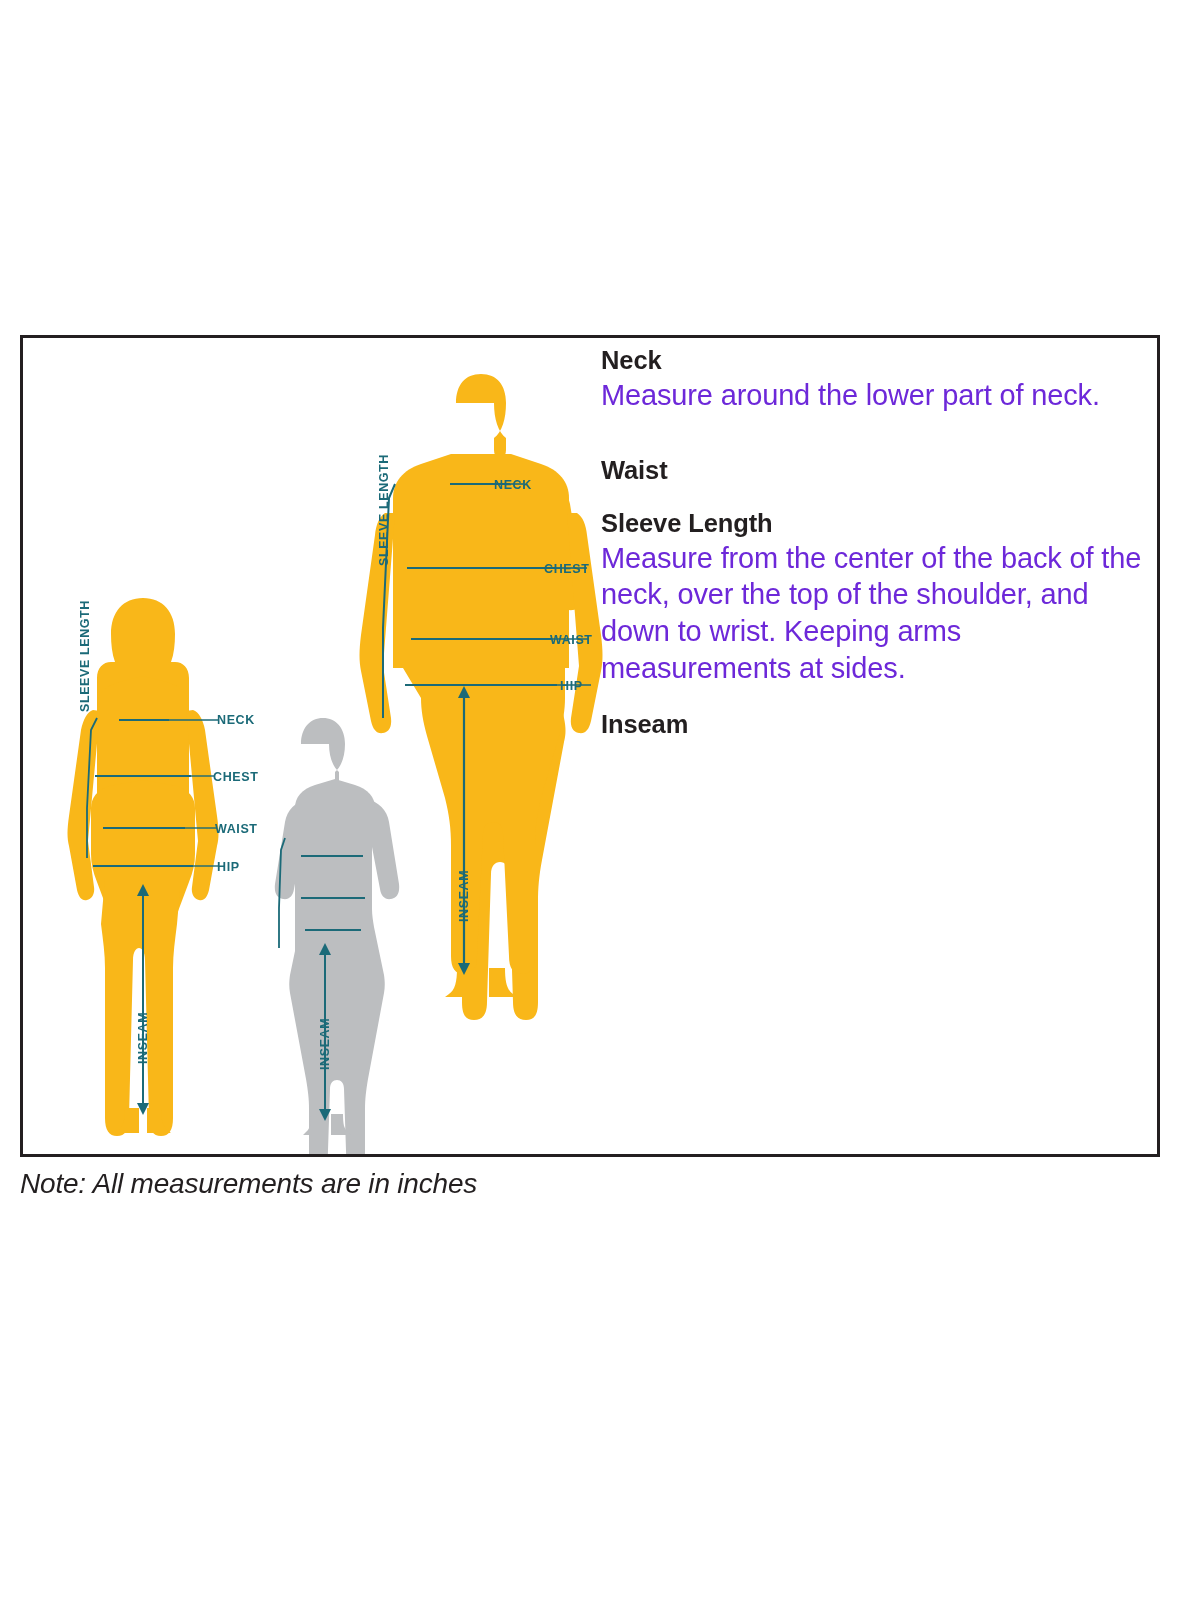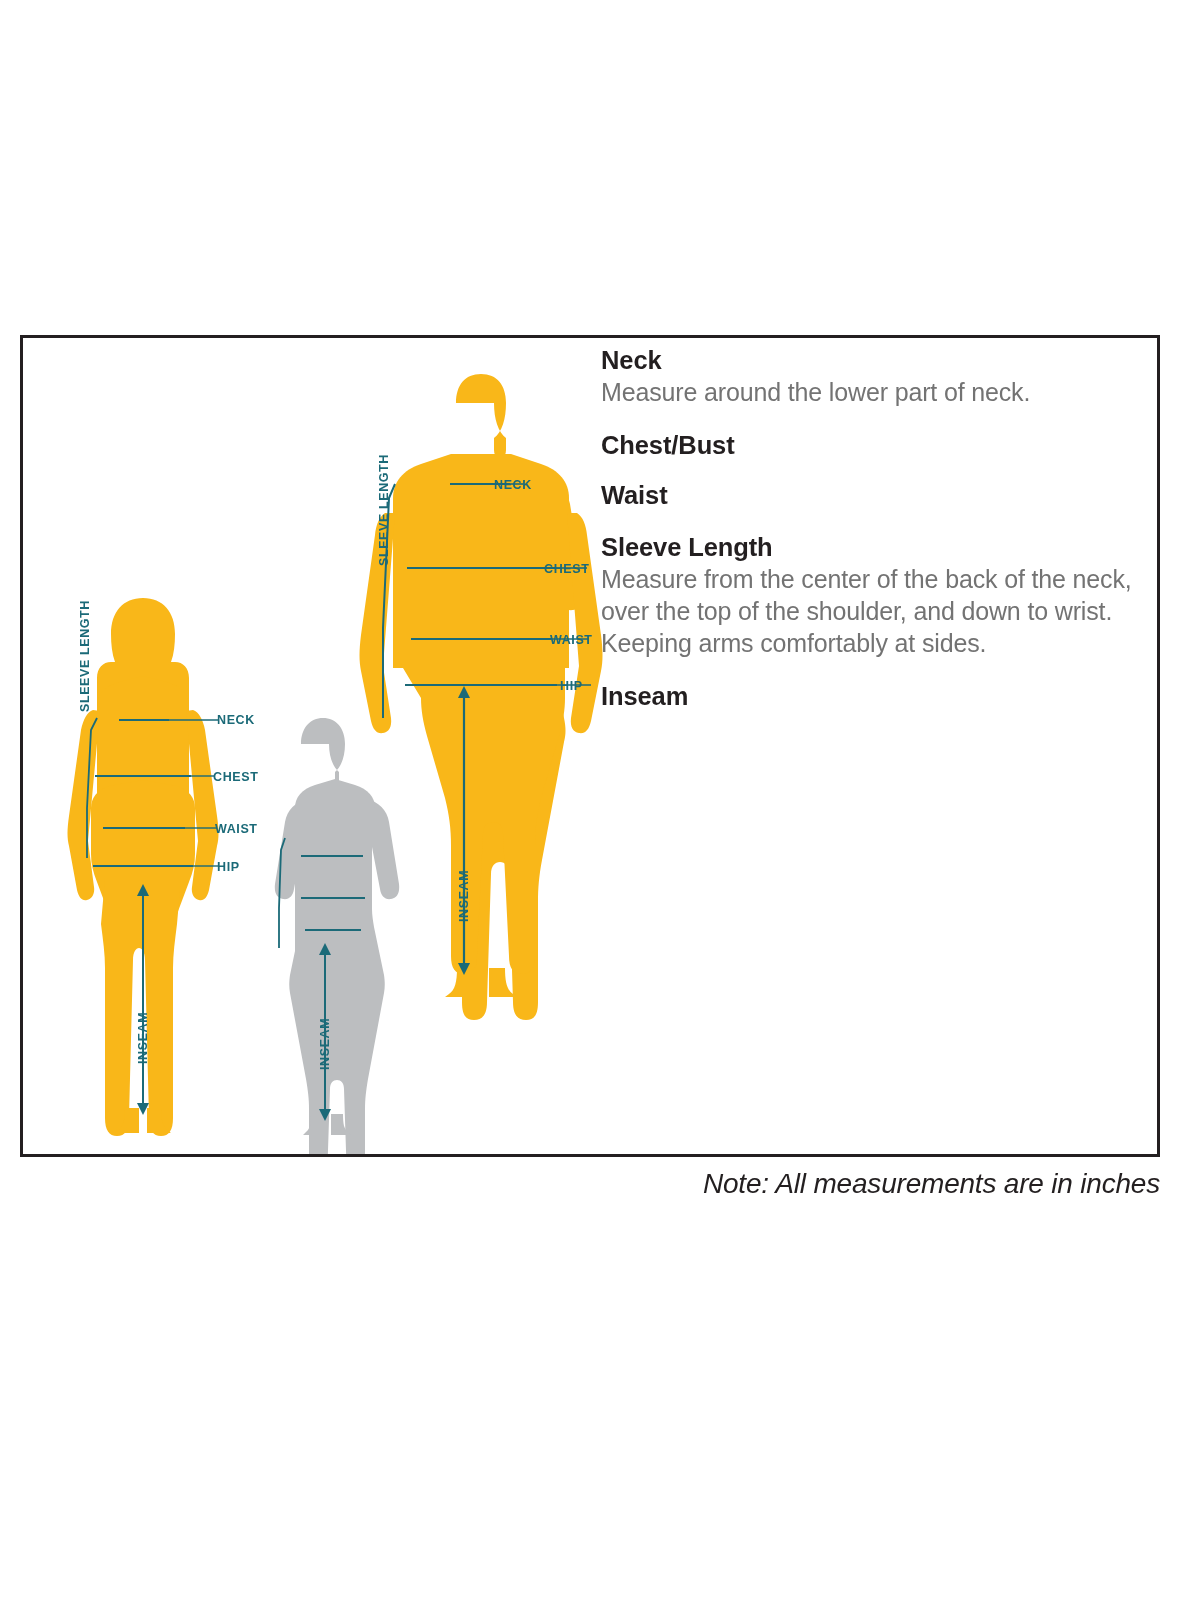--- a/index.html
+++ b/index.html
@@ -59,39 +59,39 @@
   }
   .sec-title {
     font-size: 25.5px;
     font-weight: bold;
     color: #231f20;
     line-height: 1.16;
     margin: 0 0 1px 0;
     letter-spacing: -0.1px;
   }
   .sec-body {
-    font-size: 25px;
-    color: #737373;
+    font-size: 29px;
+    color: #6d28d9;
     line-height: 1.27;
     margin: 0 9px 0 0;
     letter-spacing: -0.15px;
   }
   .gap {
     height: 19px;
   }
   .gap-s {
     height: 16px;
   }
 
   #note {
     position: absolute;
     left: 20px;
     top: 1168px;
     width: 1140px;
-    text-align: right;
+    text-align: left;
     font-family: "Liberation Sans", sans-serif;
     font-style: italic;
     font-size: 28px;
     color: #231f20;
     letter-spacing: -0.2px;
   }
 
   
   .lbl {
     position: absolute;
@@ -266,32 +266,31 @@
 
     <div id="text-col">
 
       <div class="sec">
         <div class="sec-title">Neck</div>
         <div class="sec-body">Measure around the lower part of neck.</div>
       </div>
       <div class="gap"></div>
 
       <div class="sec">
-        <div class="sec-title">Chest/Bust</div>
       </div>
       <div class="gap-s"></div>
 
       <div class="sec">
         <div class="sec-title">Waist</div>
       </div>
       <div class="gap"></div>
 
       <div class="sec">
         <div class="sec-title">Sleeve Length</div>
-        <div class="sec-body">Measure from the center of the back of the neck, over the top of the shoulder, and down to wrist. Keeping arms comfortably at sides.</div>
+        <div class="sec-body">Measure from the center of the back of the neck, over the top of the shoulder, and down to wrist. Keeping arms measurements at sides.</div>
       </div>
       <div class="gap"></div>
 
       <div class="sec">
         <div class="sec-title">Inseam</div>
       </div>
 
     </div>
   </div>
 

